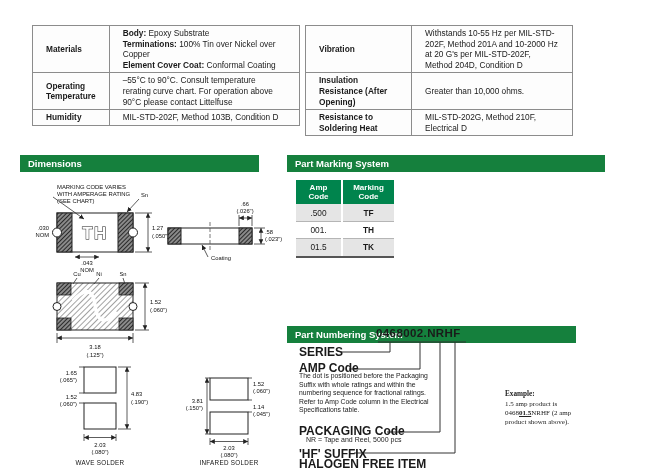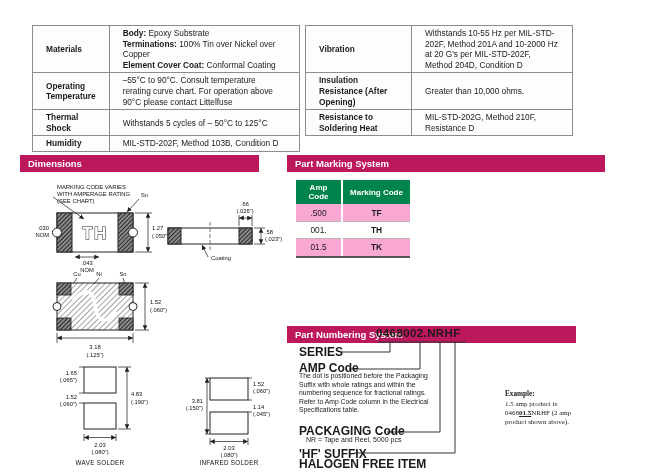--- a/index.html
+++ b/index.html
@@ -1,28 +1,28 @@
 <!DOCTYPE html>
 <html><head>
 <meta charset="utf-8">
 <style>
   * { margin:0; padding:0; box-sizing:border-box; }
   html,body { width:657px; height:472px; }
   body { font-family:"Liberation Sans", sans-serif; background:#fff; position:relative; color:#1a1a1a; }
   .abs { position:absolute; }
-  .greenbar { background:#be185d; color:#fff; font-weight:bold; font-size:9.5px; padding:3px 8px; height:17px; }
+  .greenbar { background:#15803d; color:#fff; font-weight:bold; font-size:9.5px; padding:3px 8px; height:17px; }
   table.spec { border-collapse:collapse; font-size:8.3px; line-height:1.28; color:#1a1a1a; position:absolute; }
   table.spec td { border:1px solid #8c8c8c; padding:2px 13px; vertical-align:middle; background:#fdfdfd; }
   table.spec td.lbl { font-weight:bold; }
   table.mark { border-collapse:collapse; font-size:8.3px; text-align:center; position:absolute; }
   table.mark th { background:#00844d; color:#fff; font-weight:bold; font-size:8px; line-height:1.15; padding:3px 6px; border-left:2px solid #fff; }
   table.mark th:first-child { border-left:none; }
   table.mark td { padding:3.2px 6px; border-bottom:1px solid #b5b5b5; border-left:2px solid #fff; min-width:42px; }
   table.mark td:first-child { border-left:none; }
-  table.mark tr.shade td { background:#f9a8d4; }
+  table.mark tr.shade td { background:#e5e5e5; }
   table.mark tr:last-child td { border-bottom:2px solid #555; }
   table.mark td.code { font-weight:bold; }
   .pn-number { font-size:11.5px; font-weight:bold; letter-spacing:.4px; }
   .pn-label { font-size:12px; font-weight:bold; }
   .pn-desc { font-size:6.8px; line-height:1.26; color:#222; }
   .pn-sub { font-size:7px; color:#222; }
   .example { font-size:7px; line-height:1.32; color:#222;font-family:Liberation Serif, serif; }
   .example .ttl { font-weight:bold; font-size:7.2px; }
   .bu { font-weight:bold; text-decoration:underline; }
   svg { overflow:visible; }
@@ -45,56 +45,52 @@
       <div><b>Body:</b><span> Epoxy Substrate</span></div>
       <div><b>Terminations:</b><span> 100% Tin over Nickel over Copper</span></div>
       <div><b>Element Cover Coat:</b><span> Conformal Coating</span></div>
     </td>
   </tr>
   <tr>
     <td class="lbl">Operating Temperature</td>
     <td>–55°C to 90°C. Consult temperature rerating curve chart. For operation above 90°C please contact Littelfuse</td>
   </tr>
   <tr>
-    <td class="lbl">Thermal Shock</td>
-    <td>Withstands 5 cycles of – 50°C to 125°C</td>
-  </tr>
-  <tr>
     <td class="lbl">Humidity</td>
     <td>MIL-STD-202F, Method 103B, Condition D</td>
   </tr>
 </tbody>
   </table>
 
 <table class="spec" style="left:305px; top:25px; width:268px;">
   <tbody>
       <tr>
     <td class="lbl" style="width:106px;">Vibration</td>
     <td>Withstands 10-55 Hz per MIL-STD-202F, Method 201A and 10-2000 Hz at 20 G's per MIL-STD-202F, Method 204D, Condition D</td>
   </tr>
   <tr>
     <td class="lbl">Insulation Resistance (After Opening)</td>
     <td>Greater than 10,000 ohms.</td>
   </tr>
   <tr>
     <td class="lbl">Resistance to Soldering Heat</td>
-    <td>MIL-STD-202G, Method 210F, Resistance D</td>
+    <td>MIL-STD-202G, Method 210F, Electrical D</td>
   </tr>
 </tbody>
   </table>
 
 <div class="greenbar abs" style="left:20px; top:155px; width:239px;">Dimensions</div>
 <div class="greenbar abs" style="left:287px; top:155px; width:318px;">Part Marking System</div>
 <div class="greenbar abs" style="left:287px; top:326px; width:289px;">Part Numbering System</div>
 
 <table class="mark" style="left:296px; top:180px;">
   <thead>
     <tr>
       <th style="width:46px;">Amp Code</th>
-      <th style="width:68px;">Marking Code</th>
+      <th style="width:52px;">Marking Code</th>
     </tr>
   </thead>
   <tbody>
     <tr class="shade">
         <td>.500</td>
         <td class="code">TF</td>
       </tr>
     <tr>
         <td>001.</td>
         <td class="code">TH</td>

